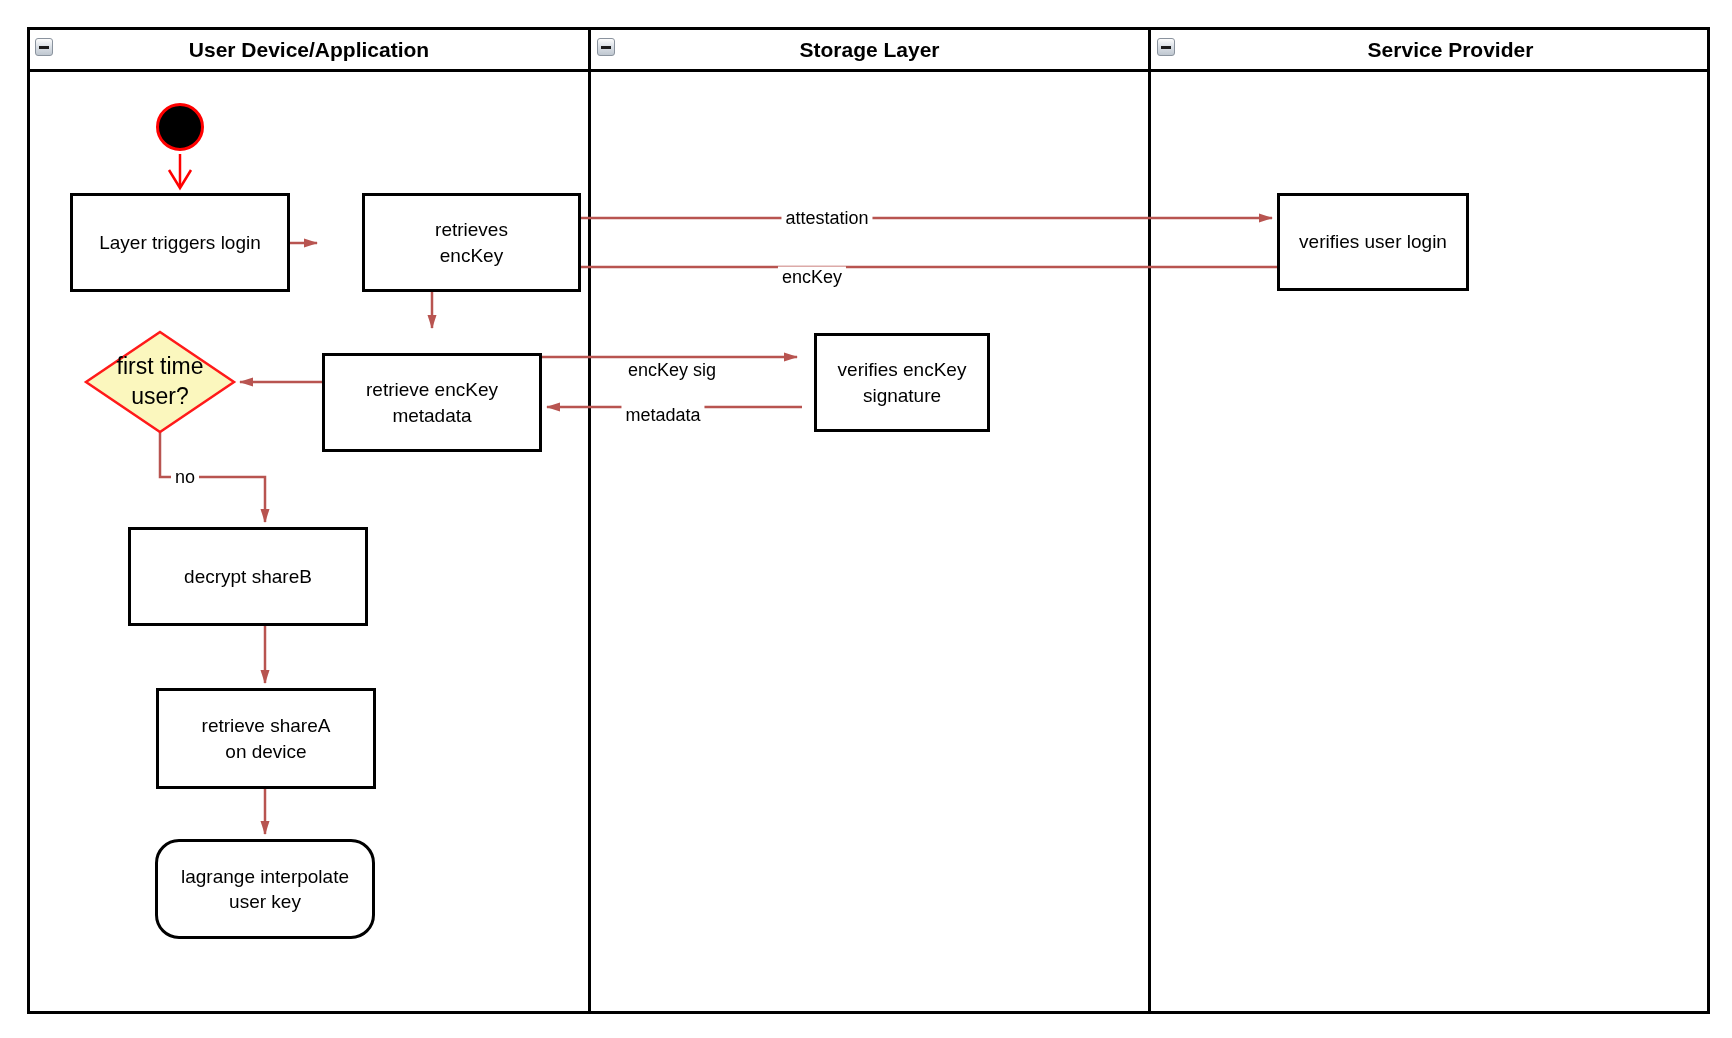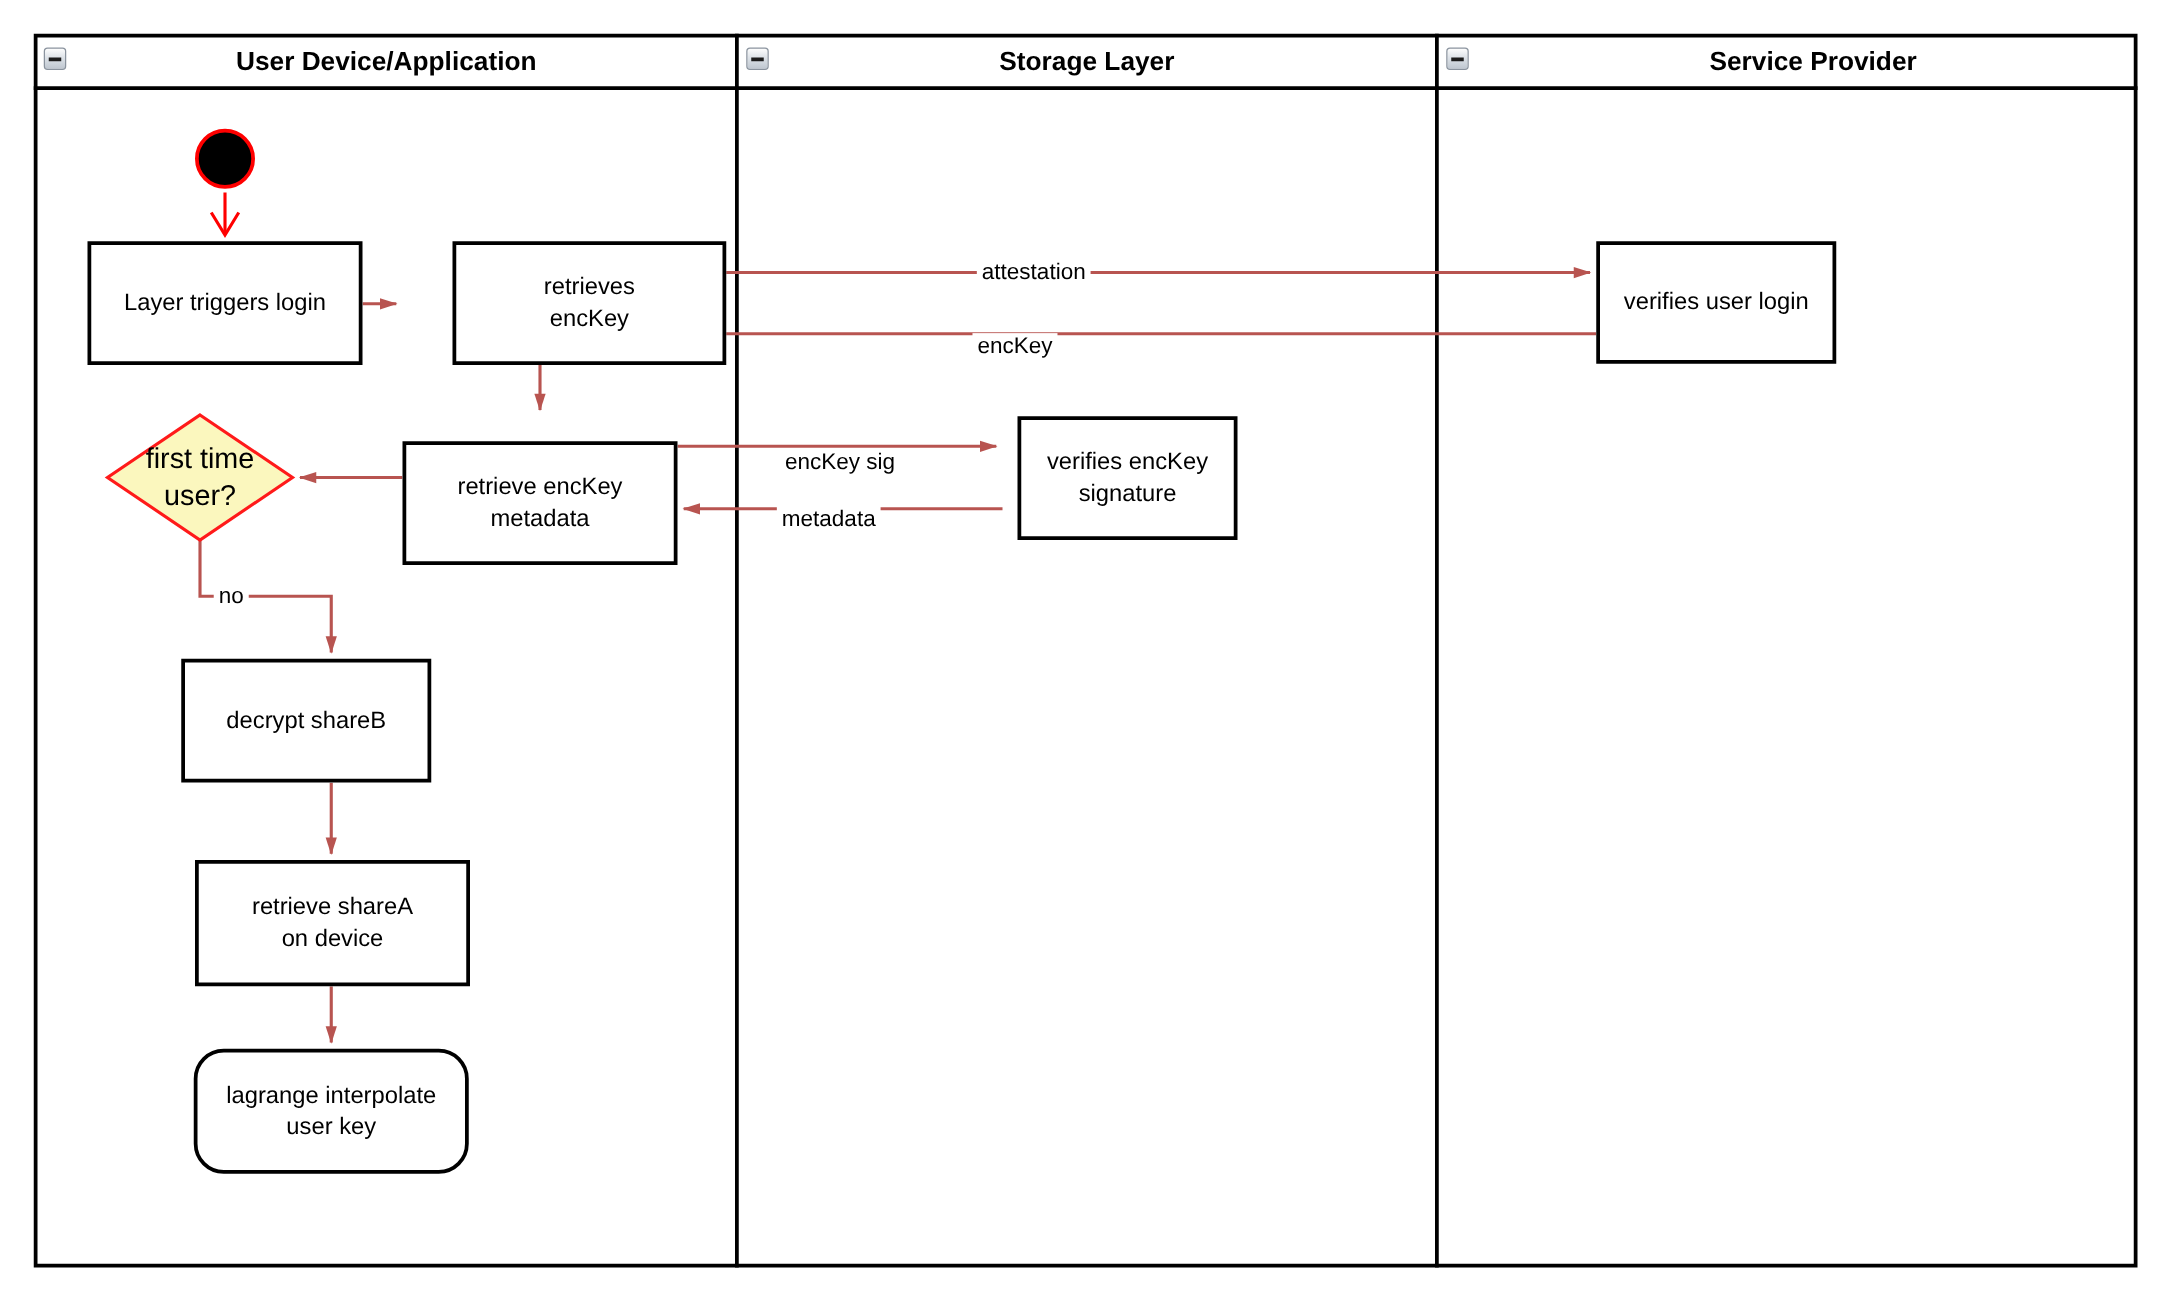--- a/index.html
+++ b/index.html
@@ -80,21 +80,21 @@
     <polygon id="decisionShape" points="160,332 234,382 160,432 86,382" stroke-width="2.5" fill="#FBF7BE" stroke="#FF1A1A"></polygon>
   </svg>
 
   <div class="start" style="border-color: rgb(255, 0, 0);"></div>
 
   <div class="node" style="left:70px;top:193px;width:220px;height:99px;">Layer triggers login</div>
   <div class="node" style="left:322px;top:193px;width:219px;height:99px;margin-left:40px;">retrieves
 encKey</div>
   <div class="node" style="left:322px;top:333px;width:220px;height:99px;margin-top:20px;">retrieve encKey
 metadata</div>
-  <div class="node" style="left:145px;top:527px;width:200px;height:99px;">decrypt shareB</div>
+  <div class="node" style="left:128px;top:527px;width:240px;height:99px;">decrypt shareB</div>
   <div class="node" style="left:156px;top:688px;width:220px;height:101px;">retrieve shareA
 on device</div>
   <div class="node" style="left:155px;top:839px;width:220px;height:100px;border-radius:24px;">lagrange interpolate
 user key</div>
   <div class="node" style="left:802px;top:333px;width:176px;height:99px;margin-left:12px;">verifies encKey
 signature</div>
   <div class="node" style="left:1277px;top:193px;width:192px;height:98px;">verifies user login</div>
 
   <div class="diamond-label">first time
 user?</div>

